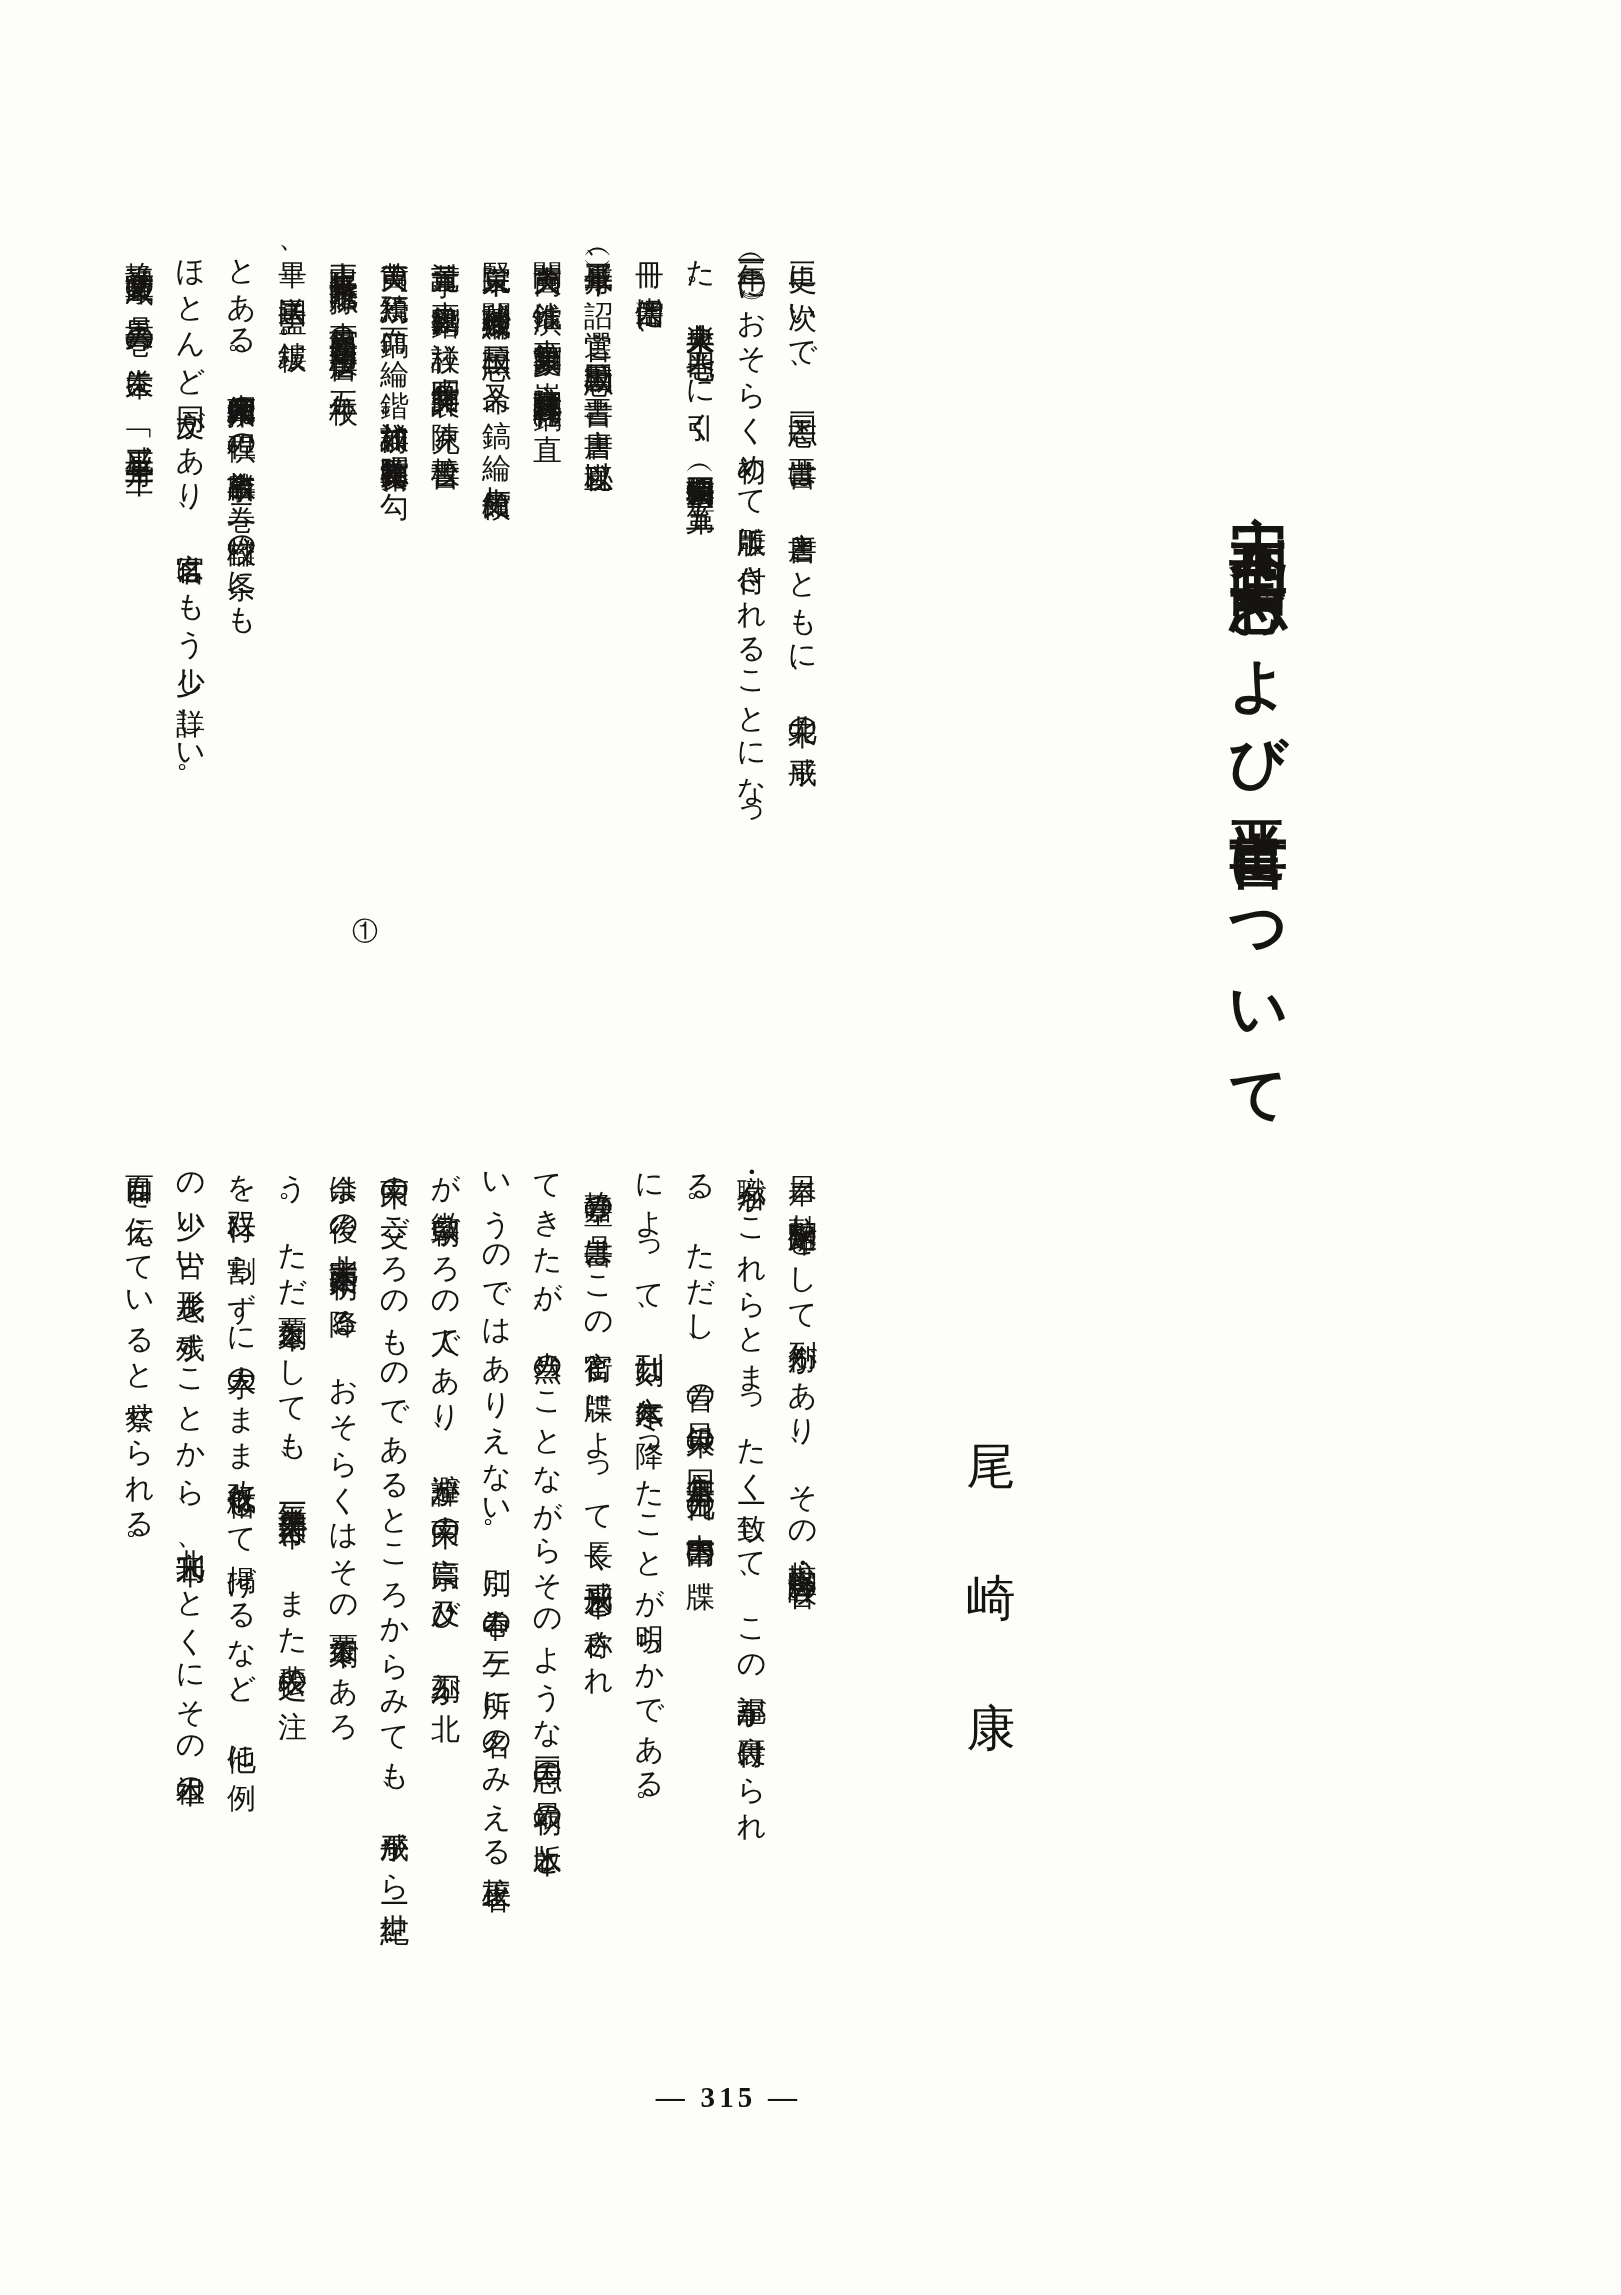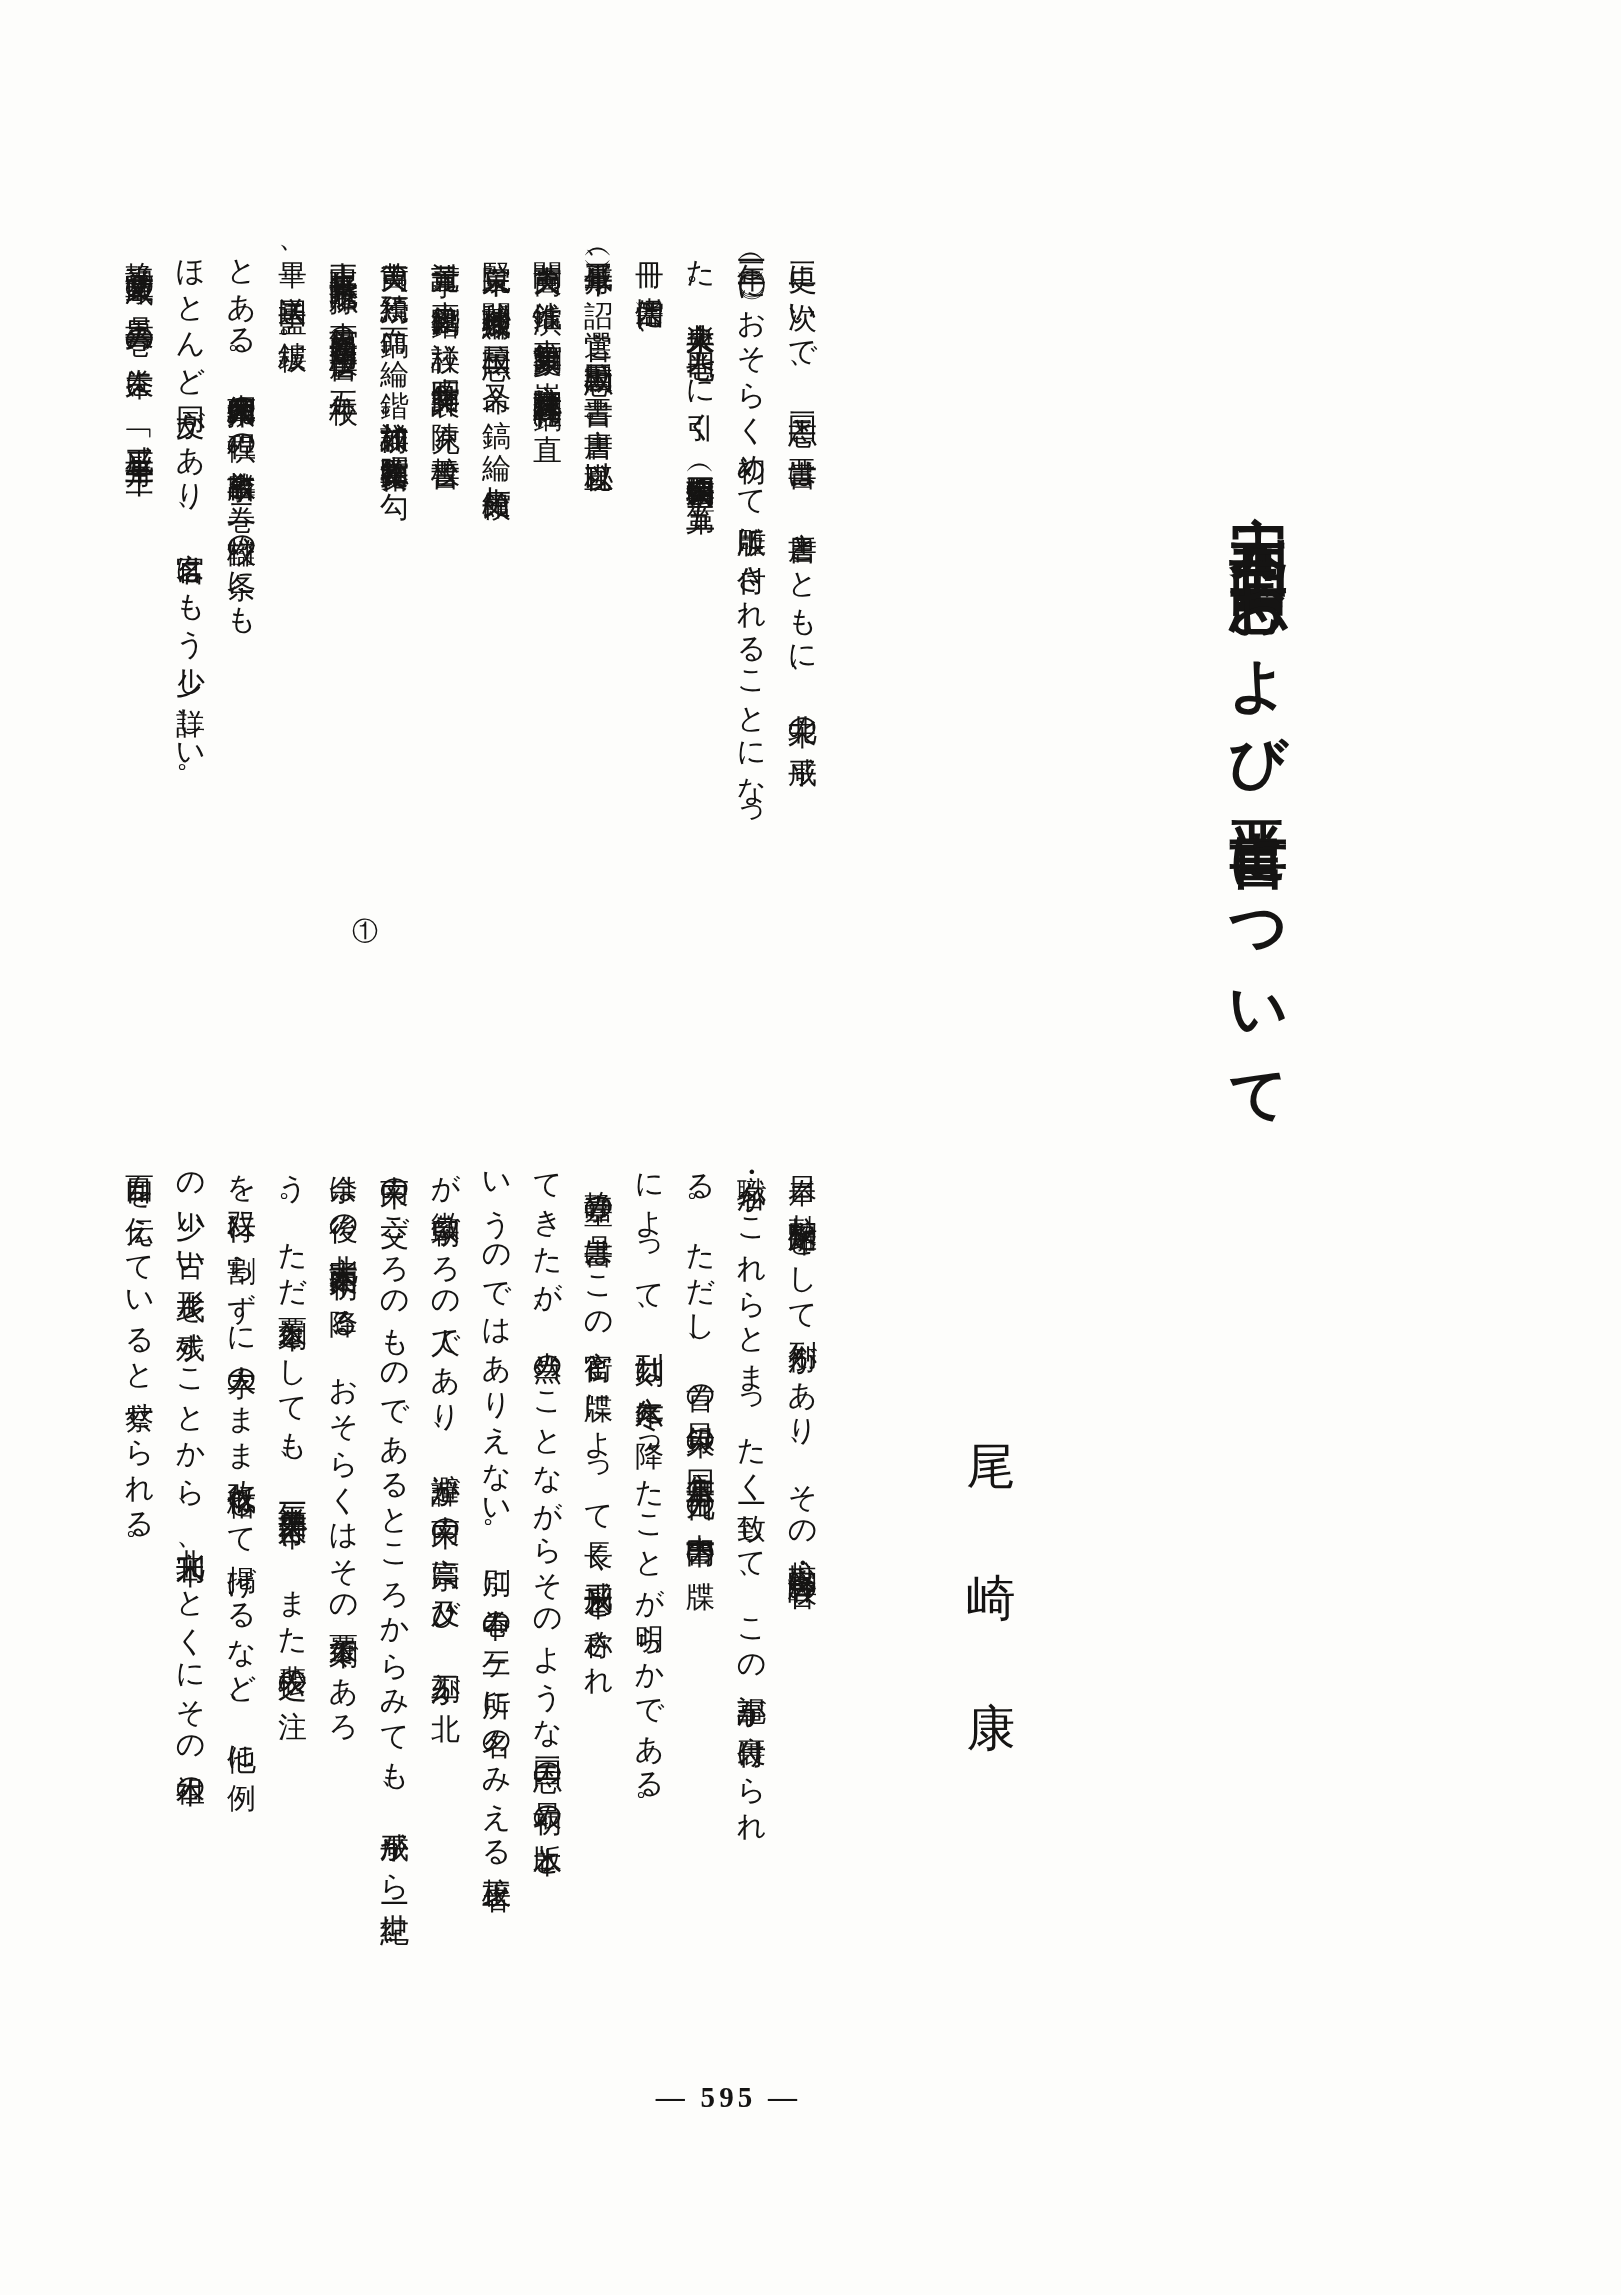--- a/index.html
+++ b/index.html
@@ -124,16 +124,16 @@
     <p>南宋の交ごろのものであるところからみても、咸平から一世紀</p>
     <p>余は後の北宋末南宋初に降る、おそらくはその覆刻本であろ</p>
     <p>う。ただ覆刻本としても、毎半葉一四行本で、また裴松之の注</p>
     <p>を双行に割らずに大字のまま改行低格して掲げるなど、他に例</p>
     <p>の少い古い形式を残すことから、北宋刊本、とくにその祖本の</p>
     <p>面目を伝えていると察せられる。</p>
   </div>
 
   <span class="footnote-marker">①</span>
 
-  <div class="page-number">— 595 —</div>
+  <div class="page-number">— 315 —</div>
 
 </div>
 
 
 </body></html>

